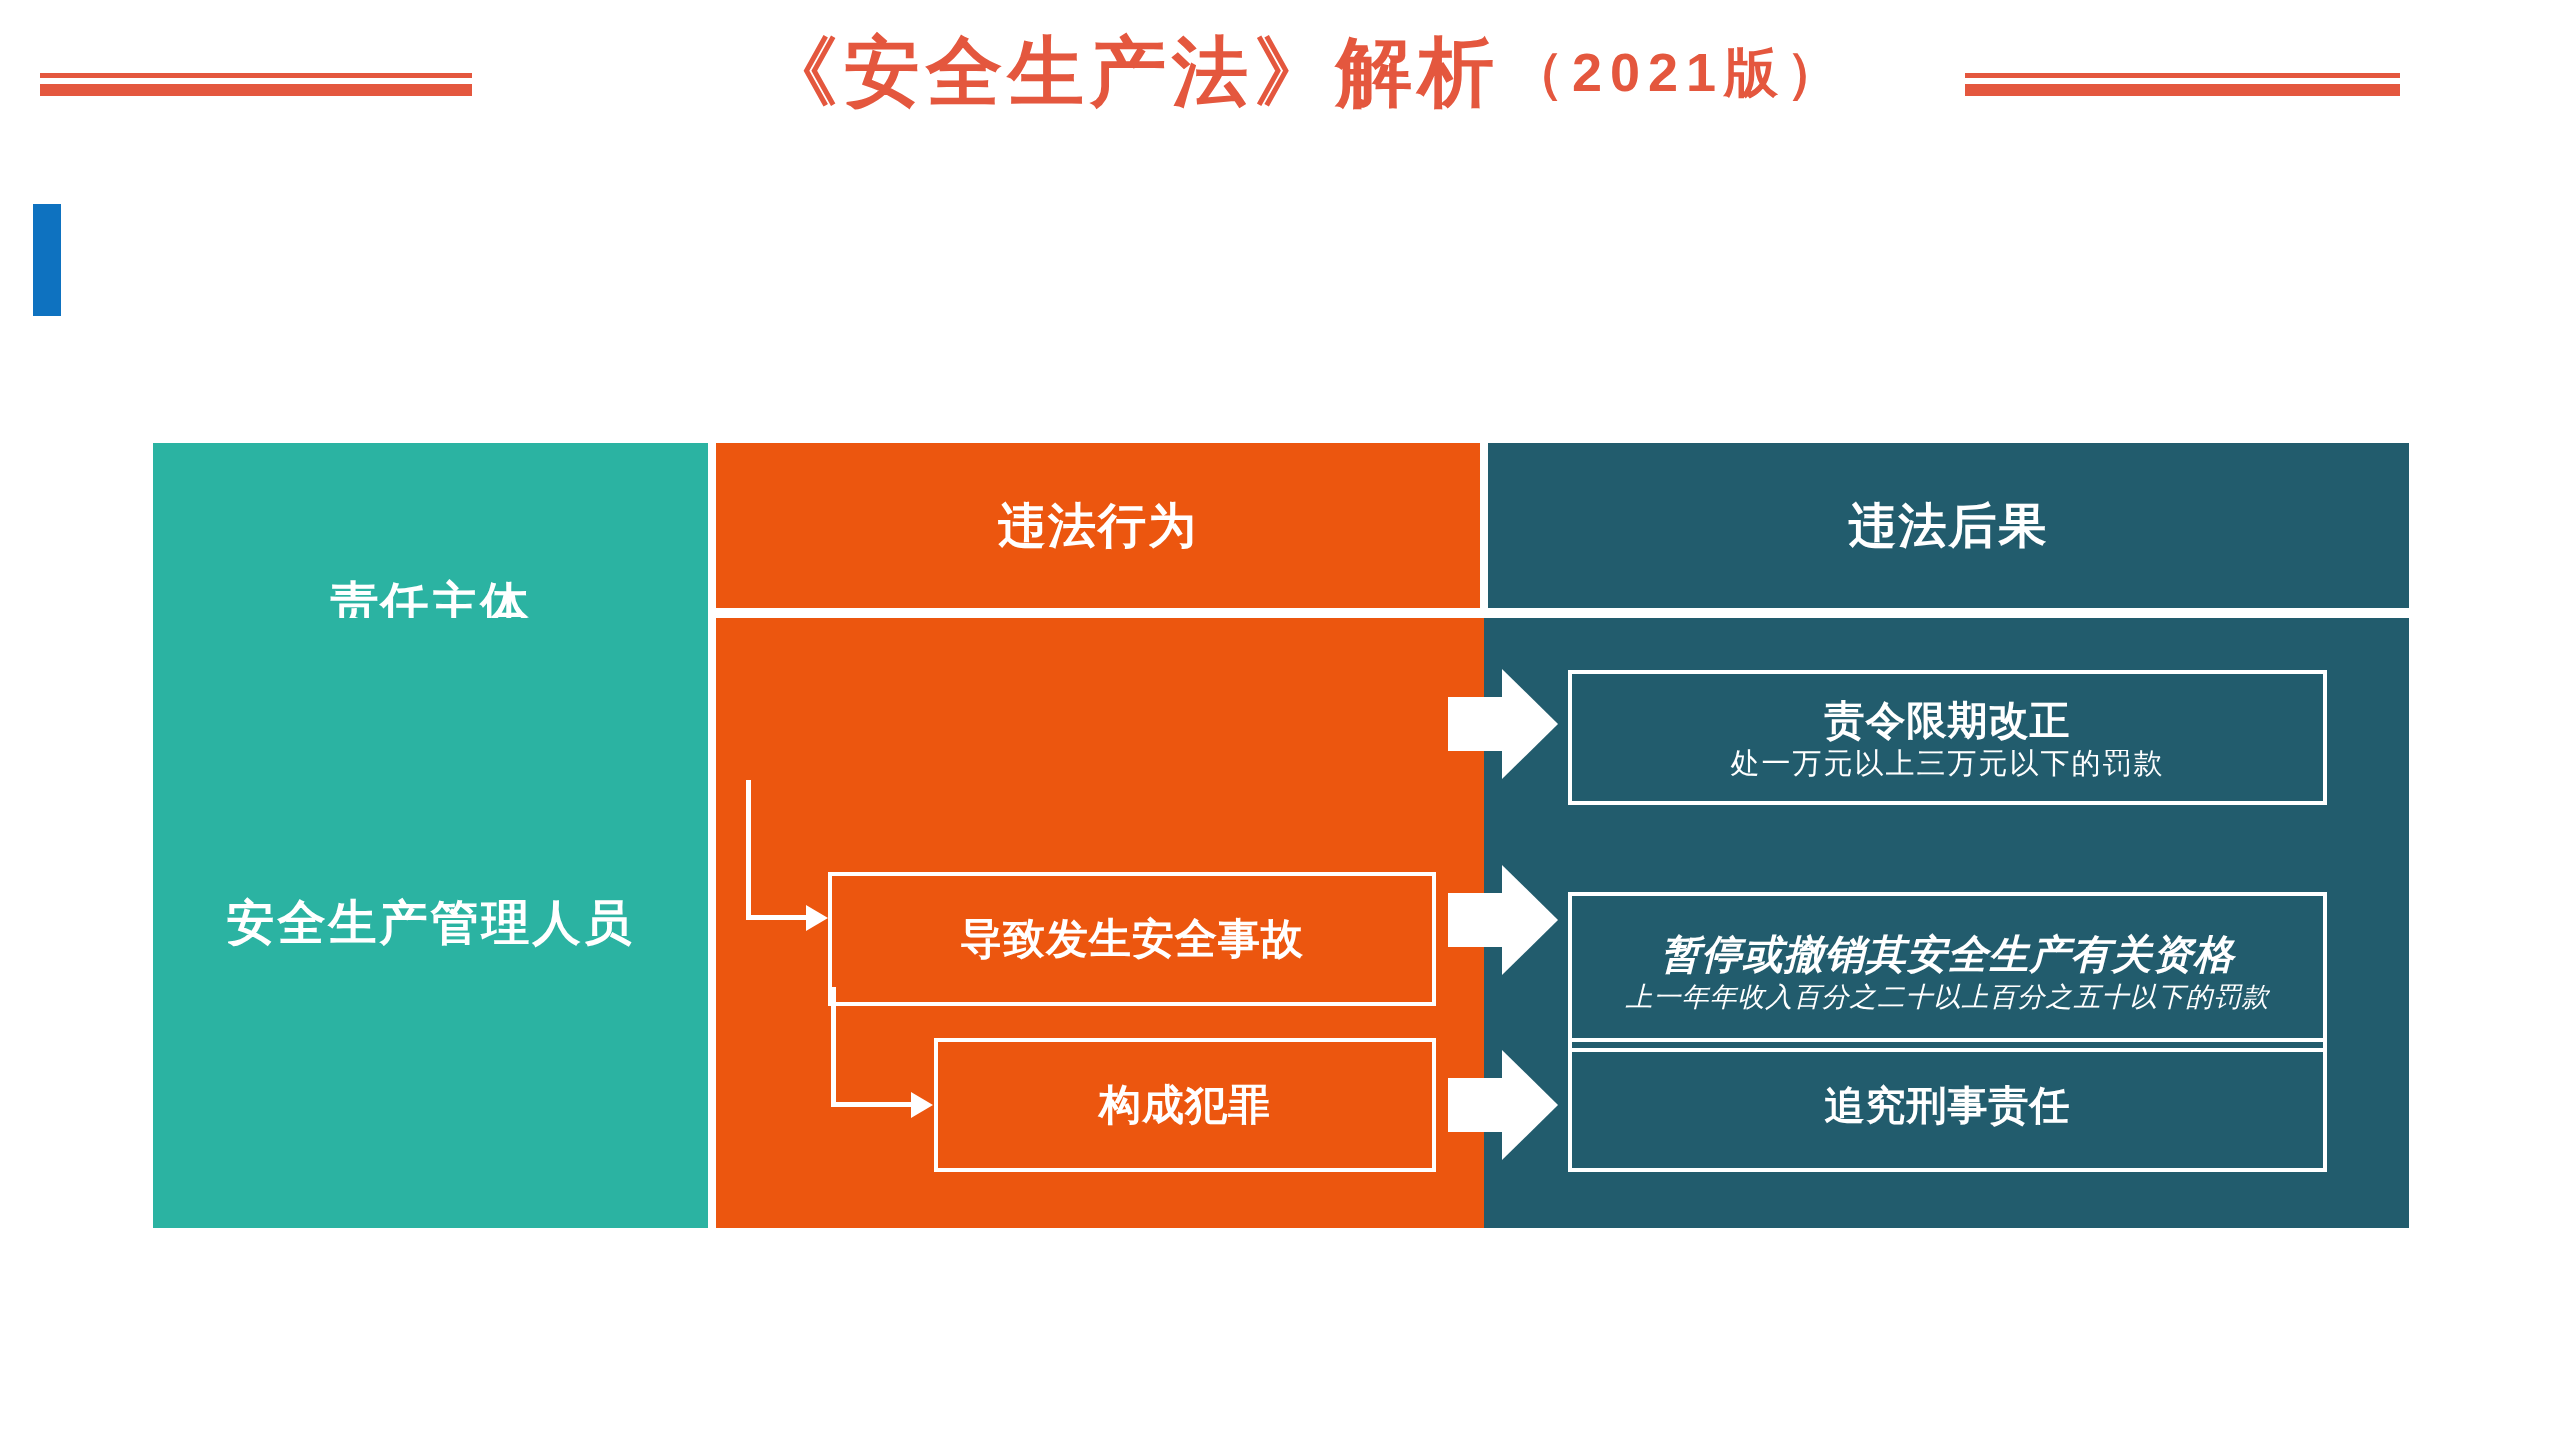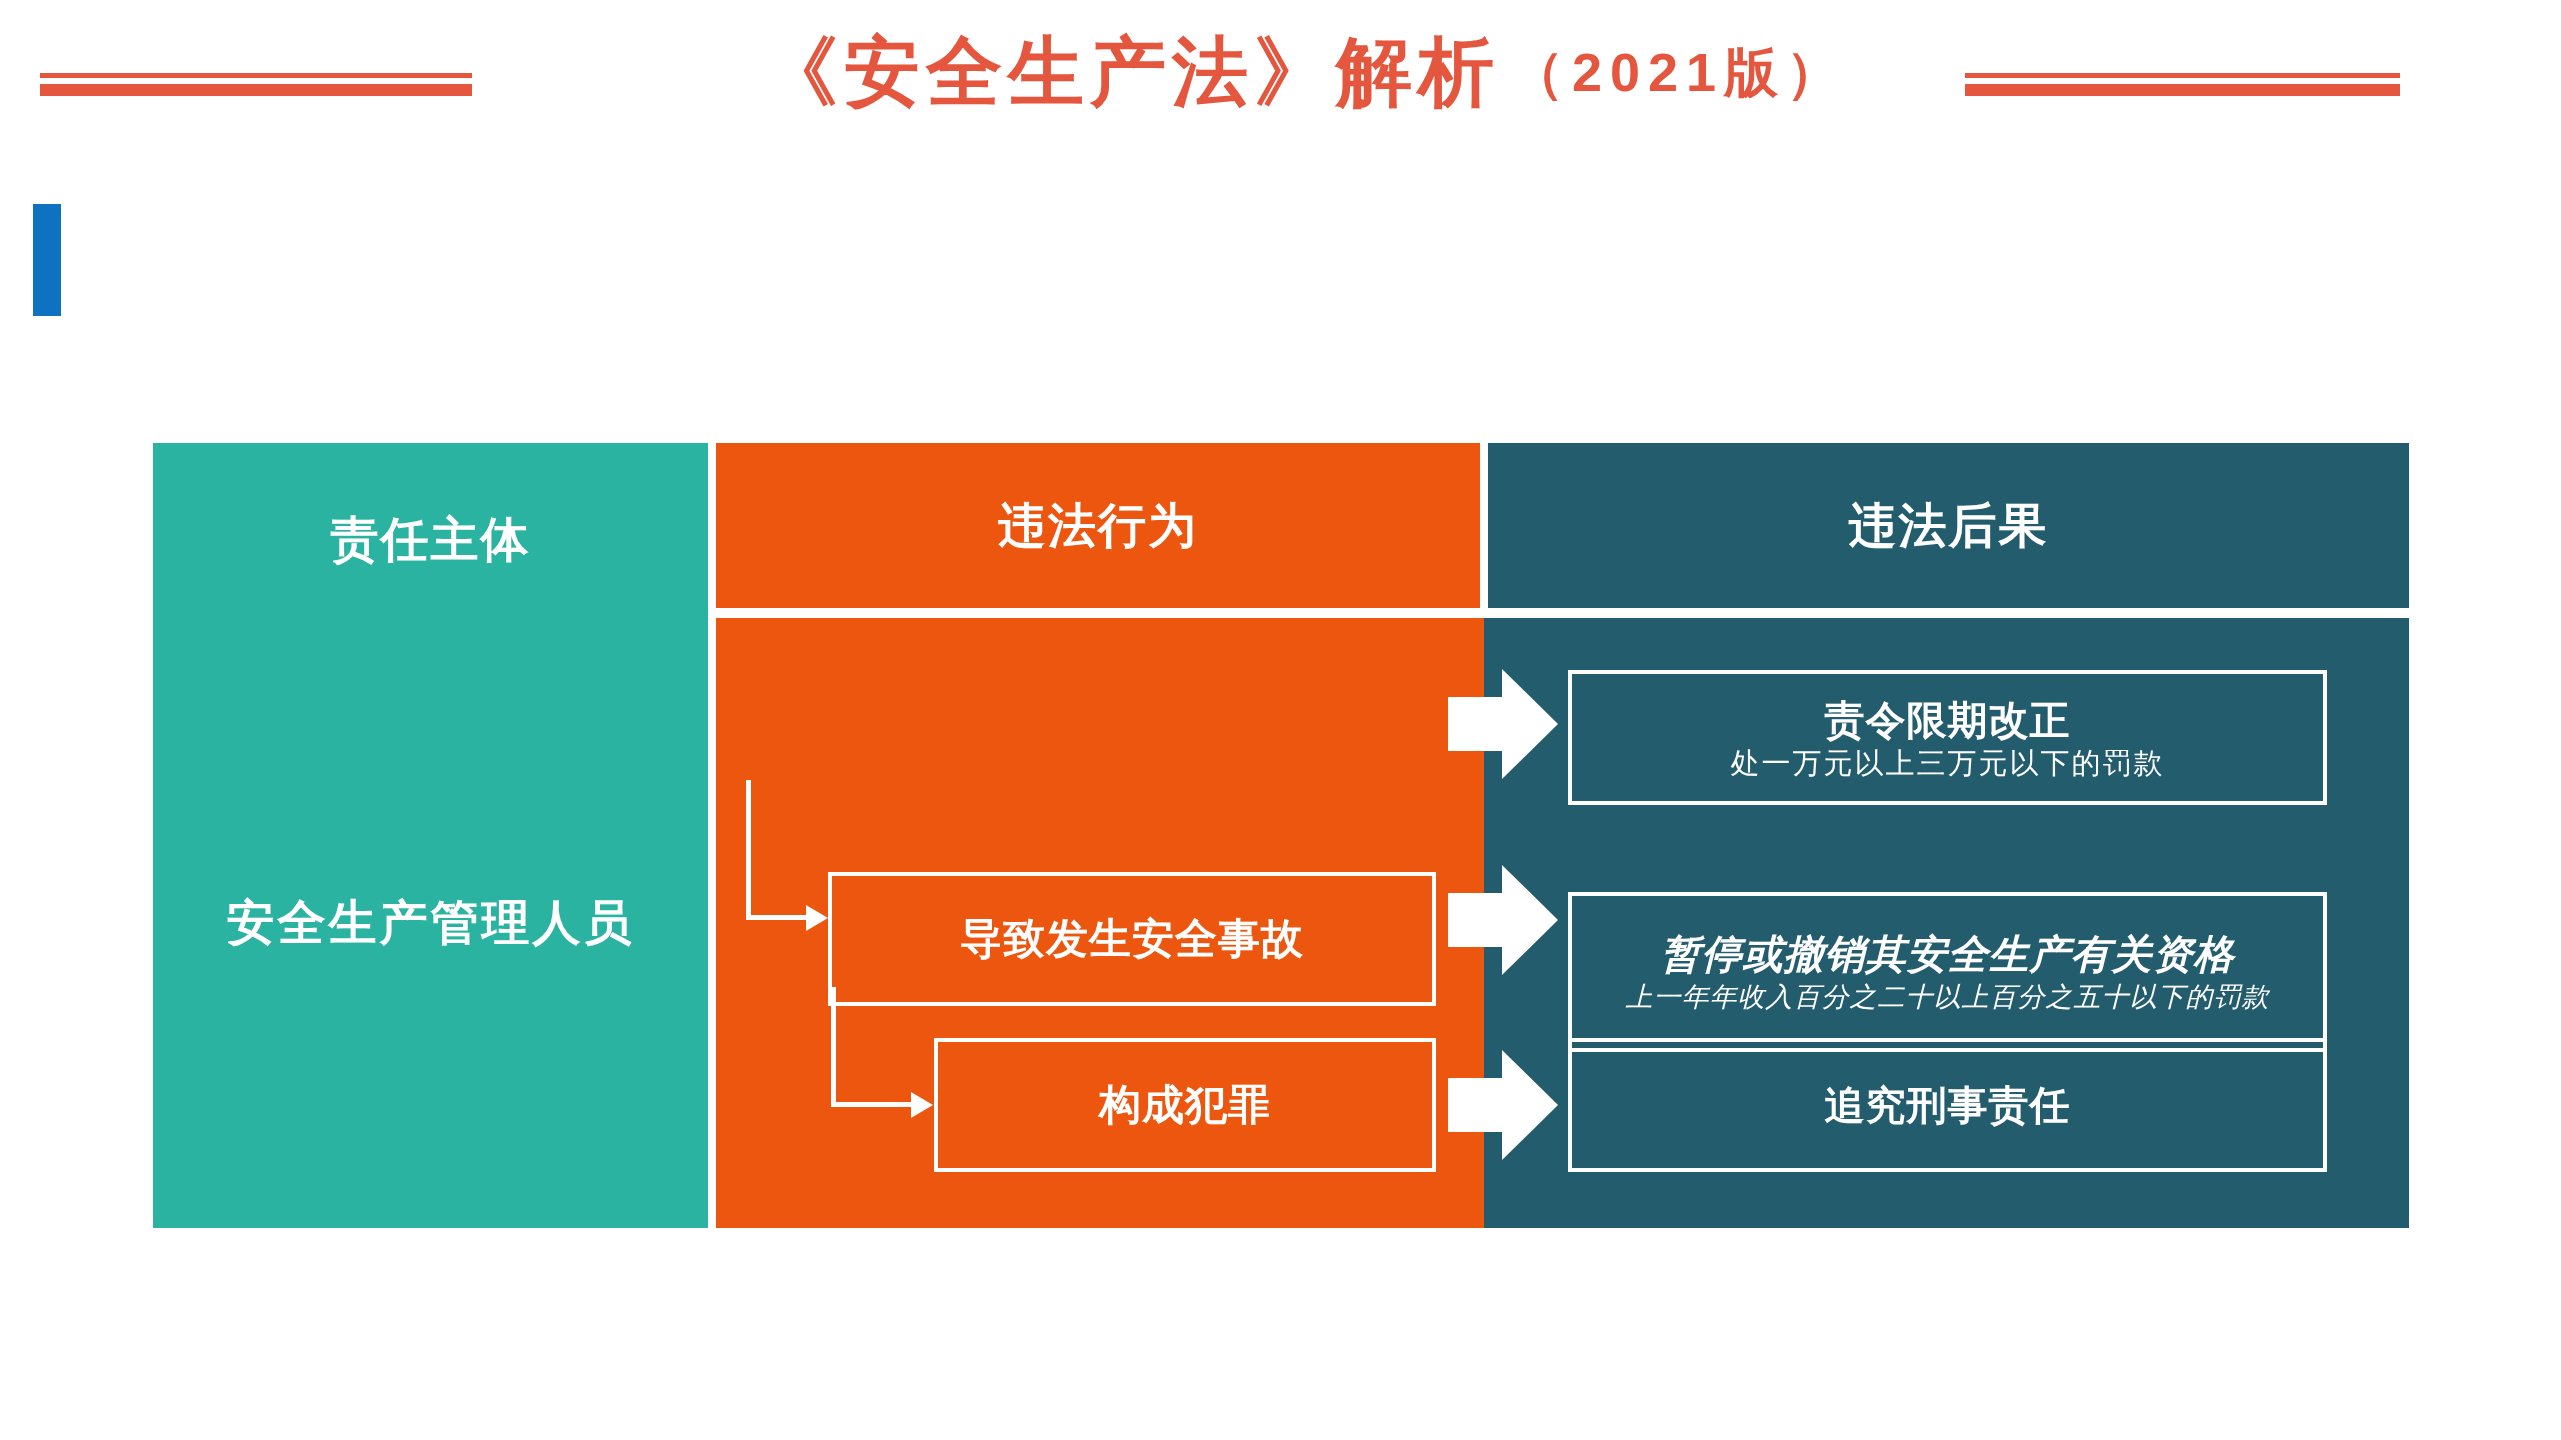--- a/index.html
+++ b/index.html
@@ -21,21 +21,21 @@
   }
   .main-title .t-main{font-size:76px;letter-spacing:6px;}
   .main-title .t-suffix{font-size:54px;letter-spacing:8px;margin-left:10px;}
   
   .heading-block{position:absolute;left:0;top:195px;width:2561px;height:130px;}
   .heading-accent{position:absolute;left:33px;top:9px;width:28px;height:112px;background:#0E72C0;}
   .heading-text{position:absolute;left:82px;top:20px;font-size:62px;font-weight:bold;color:#595959;letter-spacing:2px;}
   
   .cell{position:absolute;display:flex;align-items:center;justify-content:center;}
   .hdr{color:#ffffff;font-size:48px;font-weight:bold;letter-spacing:2px;}
-  .hdr-subject{left:153px;top:443px;width:555px;height:194px;background:#2BB3A2;}
+  .hdr-subject{left:153px;top:443px;width:555px;height:194px;background:#2BB3A2;align-items:flex-end;}
   .hdr-behavior{left:716px;top:443px;width:764px;height:165px;background:#EC560F;}
   .hdr-consequence{left:1488px;top:443px;width:921px;height:165px;background:#225C6D;}
   .body-subject{left:153px;top:618px;width:555px;height:610px;background:#2BB3A2;
     flex-direction:row;color:#ffffff;font-size:48px;font-weight:bold;letter-spacing:3px;}
   .body-subject .line{line-height:100px;}
   .body-behavior{position:absolute;left:716px;top:618px;width:768px;height:610px;background:#EC560F;}
   .body-consequence{position:absolute;left:1484px;top:618px;width:925px;height:610px;background:#225C6D;}
   
   .obox{position:absolute;border:4px solid #ffffff;box-sizing:border-box;
     display:flex;align-items:center;justify-content:center;color:#ffffff;font-weight:bold;}

